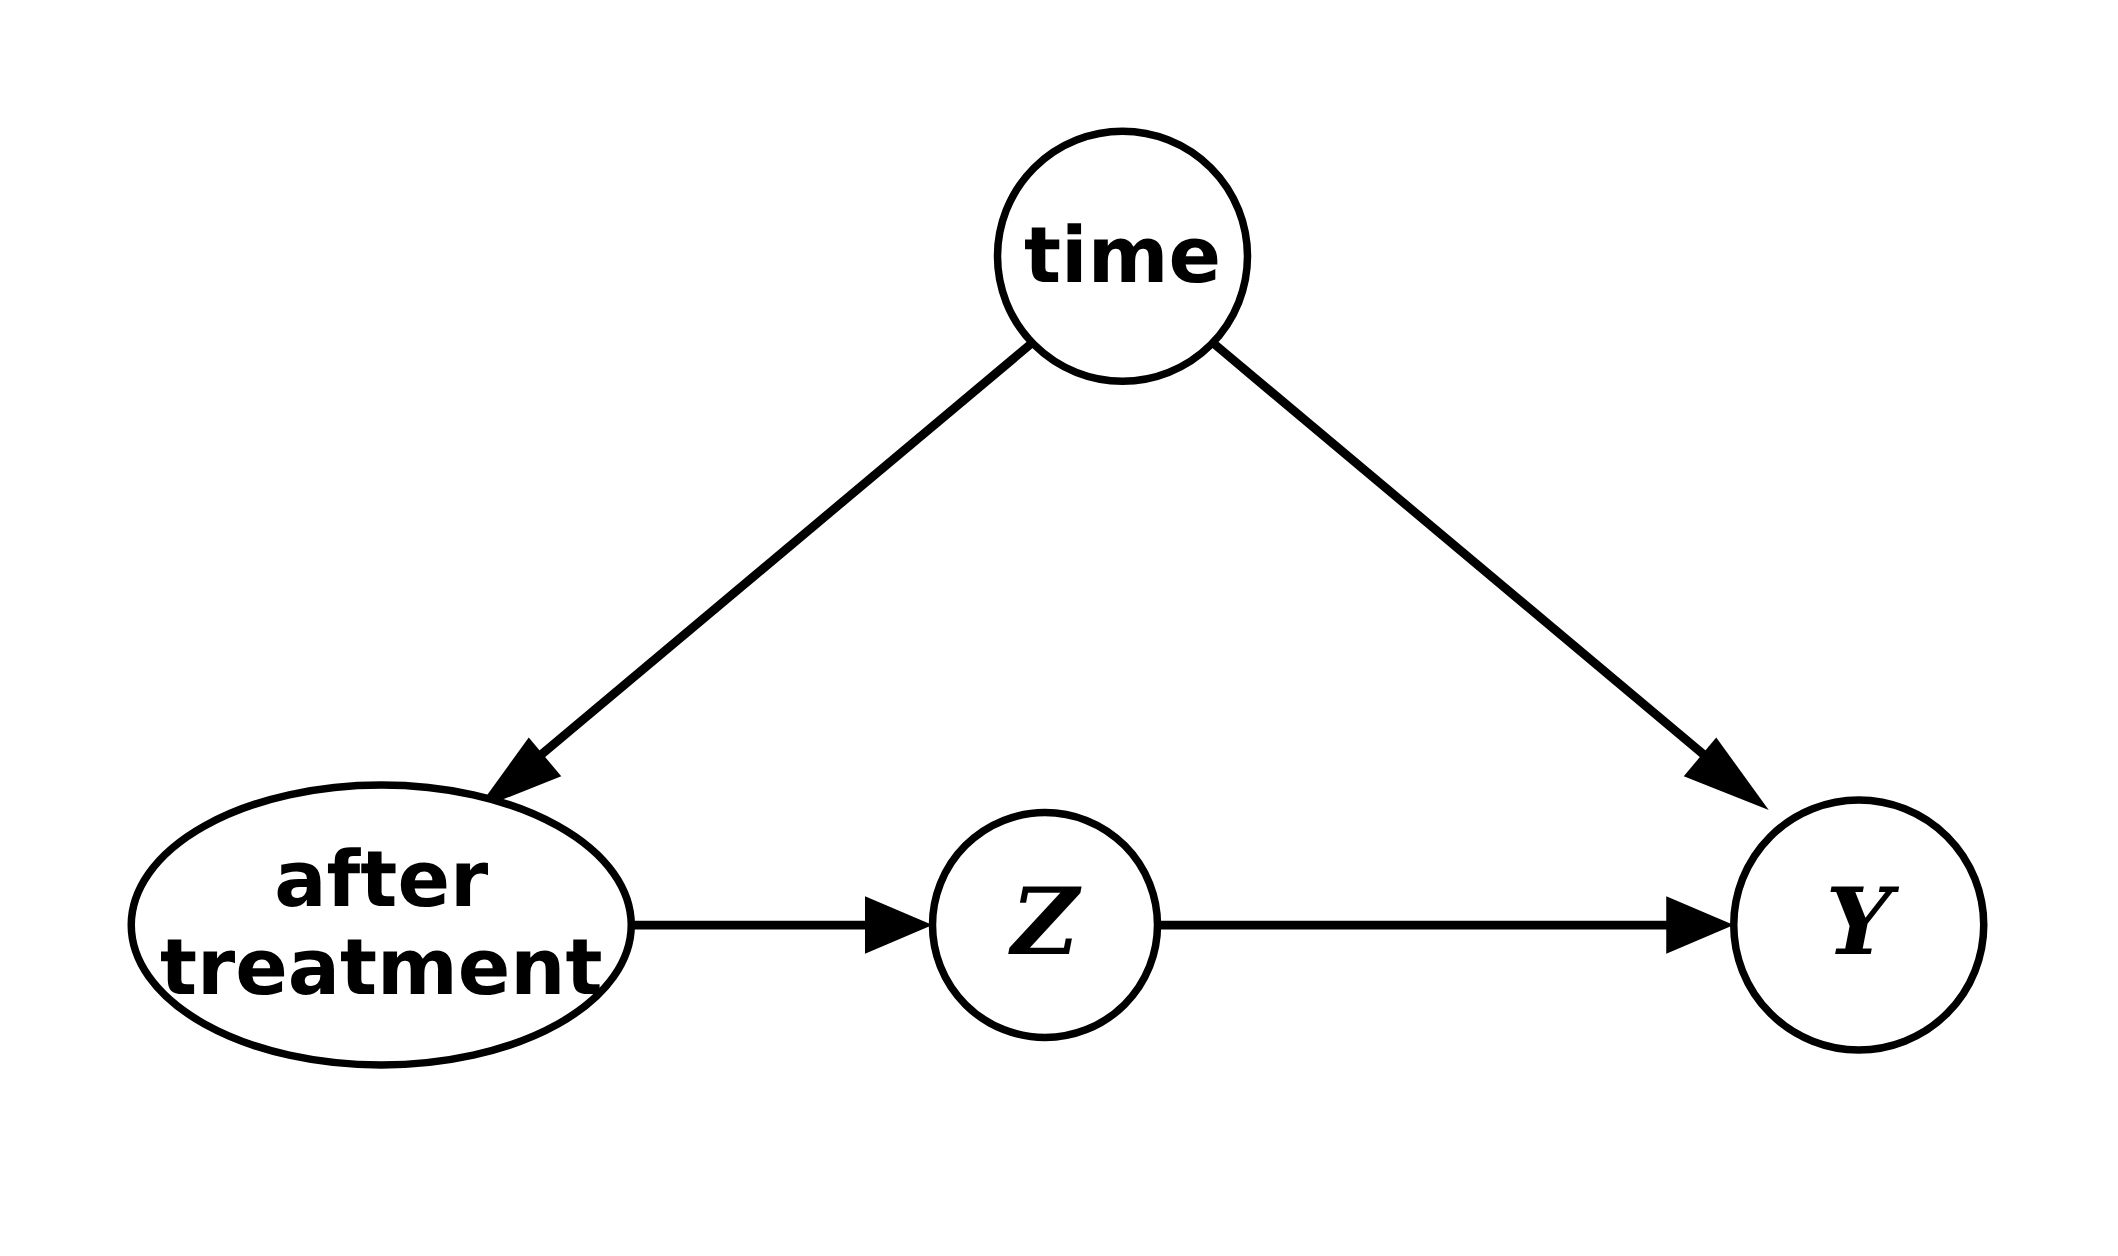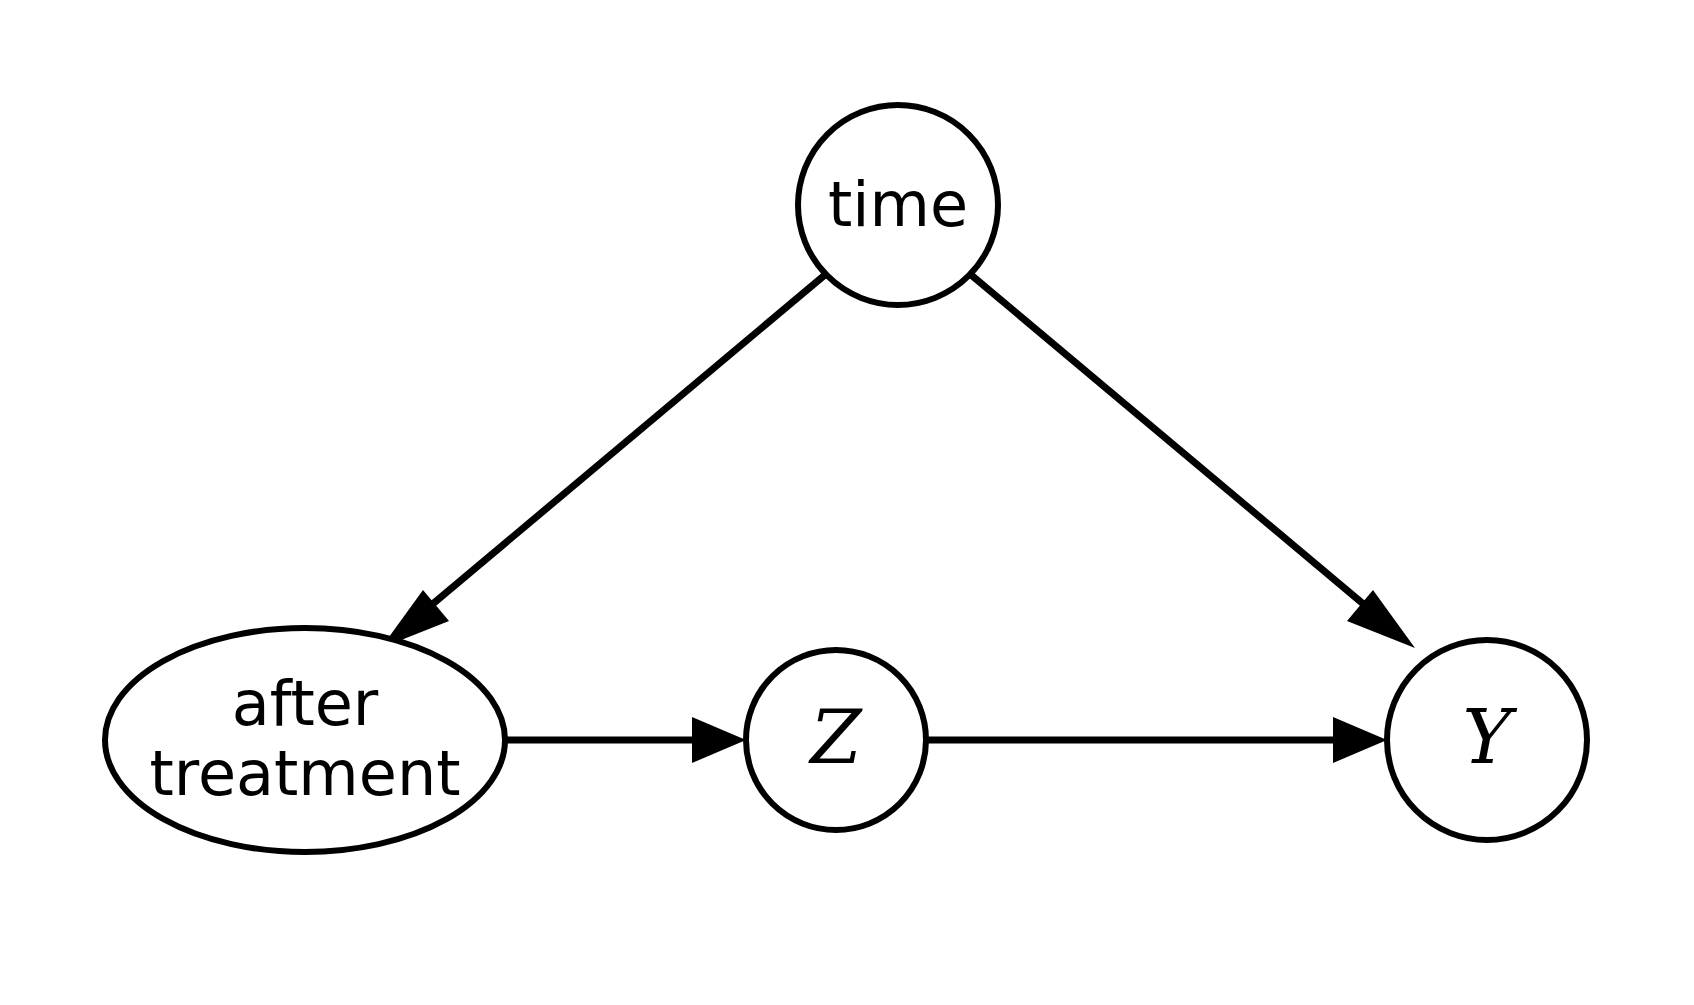--- a/index.html
+++ b/index.html
@@ -11,20 +11,21 @@
     width: 1694px;
     height: 1005px;
     overflow: hidden;
     font-family: "DejaVu Sans", sans-serif;
   }
   #diagram-root {
     position: relative;
     width: 1350px;
     height: 1005px;
     background: #ffffff;
+    font-weight: bold;
   }
   svg#dag {
     display: block;
     width: 1694px;
     height: 1005px;
   }
   .node-shape {
     fill: #ffffff;
     stroke: #000000;
     stroke-width: 6;

